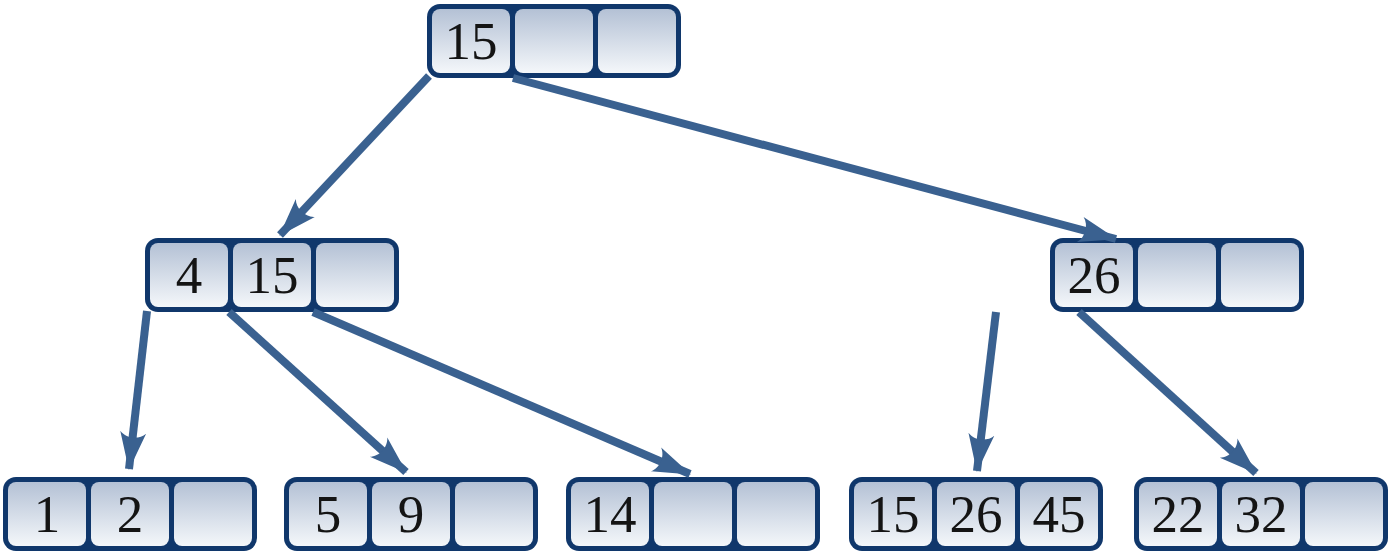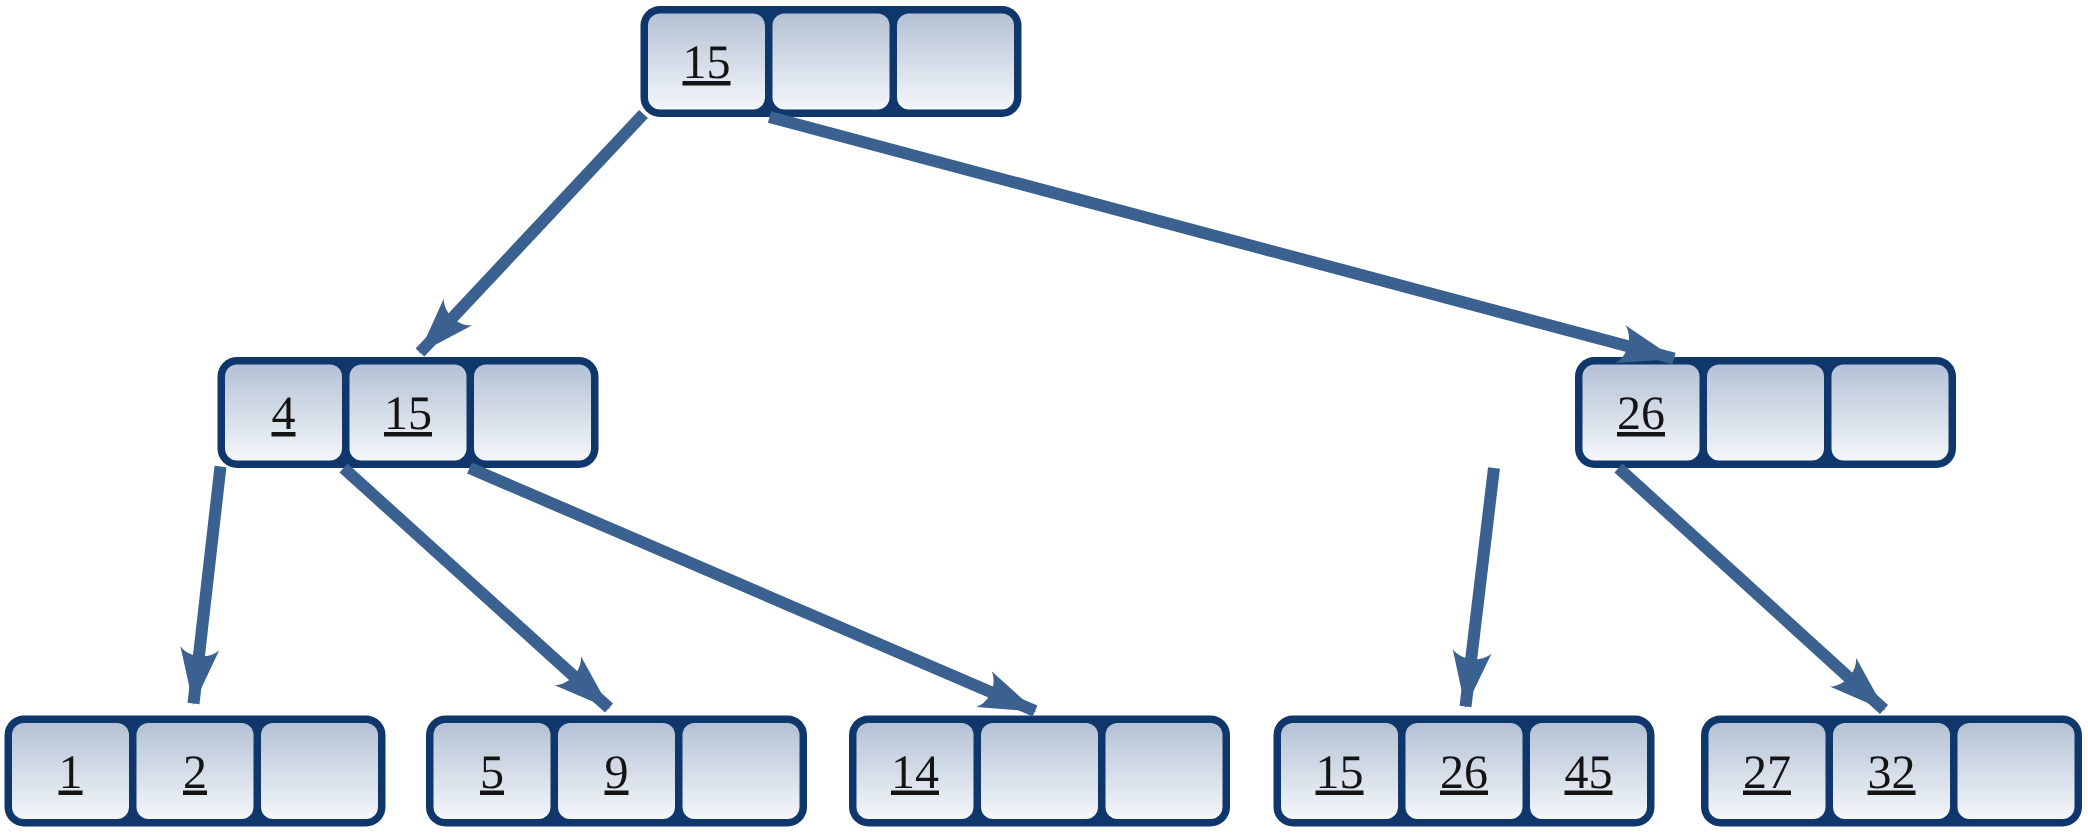--- a/index.html
+++ b/index.html
@@ -36,24 +36,23 @@
     gap:5px;
     z-index:1;
   }
   .cell{
     flex:1 1 0;
     border-radius:8px;
     background:linear-gradient(180deg,var(--cell-gradient-top) 0%,var(--cell-gradient-bottom) 100%);
     display:flex;
     align-items:center;
     justify-content:center;
-    font-size:32px;
+    font-size:53px;
     line-height:1;
     color:var(--key-text);
-    text-decoration:underline;
   }
   
   .node-root        {left:427px; top:4px;}
   .node-left        {left:145px; top:238px;}
   .node-right       {left:1050px; top:238px;}
   .node-leaf1       {left:3px;   top:477px;}
   .node-leaf2       {left:284px; top:477px;}
   .node-leaf3       {left:566px; top:477px;justify-content:flex-end;}
   .node-leaf4       {left:849px; top:477px;}
   .node-leaf5       {left:1134px;top:477px;}
@@ -114,18 +113,18 @@
     <div class="cell"></div>
   </div>
 
   <div class="node node-leaf4">
     <div class="cell">15</div>
     <div class="cell">26</div>
     <div class="cell">45</div>
   </div>
 
   <div class="node node-leaf5">
-    <div class="cell">27</div>
+    <div class="cell">22</div>
     <div class="cell">32</div>
     <div class="cell"></div>
   </div>
 
 </div>
 
 </body></html>

